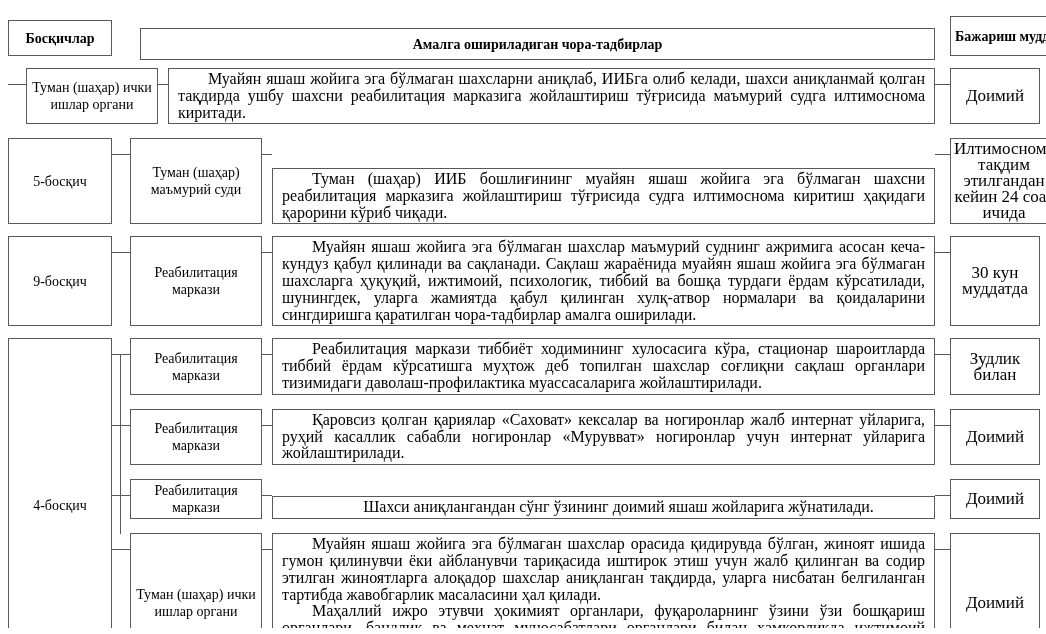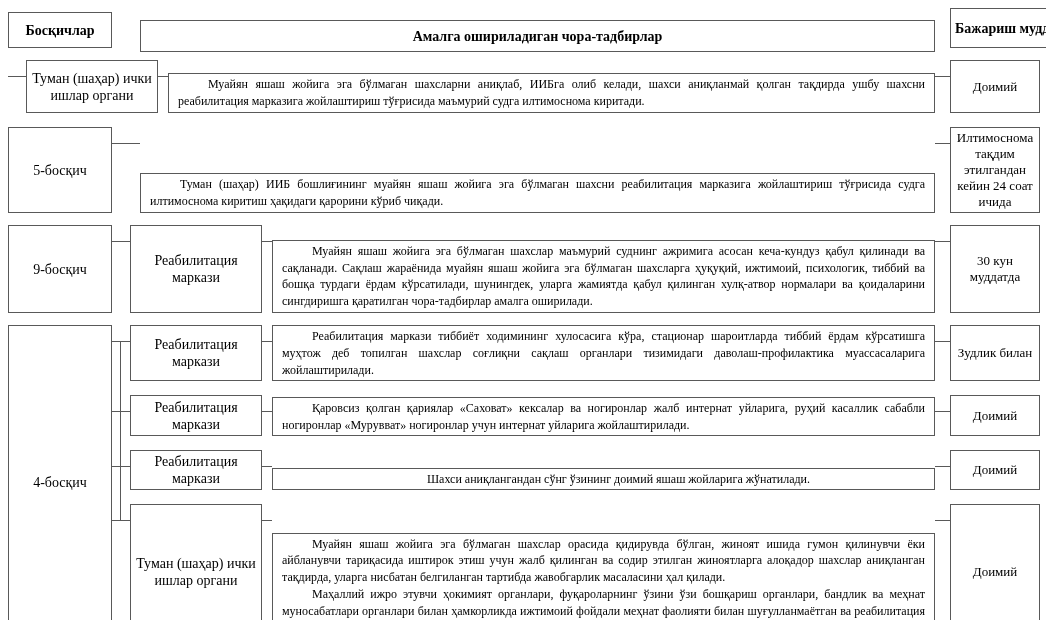--- a/index.html
+++ b/index.html
@@ -10,20 +10,21 @@
   html,body{margin:0;padding:0;background:var(--bg);}
   .page{
     position:relative;
     width:1046px;height:620px;
     box-sizing:border-box;
     padding:8px 6px 7px 8px;
     background:var(--bg);
     font-family:"Liberation Serif","DejaVu Serif",serif;
     color:var(--txt);
     overflow:hidden;
+    margin-top:8px;
   }
   .band{display:flex;align-items:stretch;}
   
   .c-stage{width:104px;display:flex;flex:0 0 auto;}
   .g1{width:18px;flex:0 0 auto;position:relative;}
   .c-subj{width:132px;display:flex;flex:0 0 auto;}
   .g2{width:10px;flex:0 0 auto;position:relative;}
   .c-meas{flex:1 1 auto;display:flex;min-width:0;align-items:flex-end;}
   .g3{width:15px;flex:0 0 auto;position:relative;}
   .c-dead{width:90px;display:flex;flex:0 0 auto;}
@@ -39,22 +40,22 @@
     background:var(--bg);
     display:flex;align-items:center;justify-content:center;
     text-align:center;
     padding:2px 4px;box-sizing:border-box;
     font-size:14px;line-height:17px;
   }
   .box.meas{
     display:flex;flex-direction:column;justify-content:center;
     text-align:justify;padding:2px 9px;
   }
-  .box.meas p{margin:0;text-indent:30px;font-size:12px;line-height:16.8px;}
-  .box.dead{font-size:13px;line-height:16px;padding:2px 3px;}
+  .box.meas p{margin:0;text-indent:30px;font-size:16px;line-height:16.8px;}
+  .box.dead{font-size:17px;line-height:16px;padding:2px 3px;}
   .box.hdr{font-weight:bold;}
   
   .header-band{height:44px;margin-bottom:8px;}
   .header-band .c-stage .box,.header-band .c-subj .box{margin-top:4px;height:36px;flex:1 0 auto;}
   .header-band .c-meas .box{height:32px;flex:1 0 auto;}
   .header-band .c-dead .box{height:40px;flex:1 0 auto;}
   
   .band.r1{min-height:53px;margin-bottom:14px;}
   .band.r2{min-height:83px;margin-bottom:12px;}
   .band.r3{min-height:88px;margin-bottom:12px;}
@@ -106,20 +107,23 @@
     <div class="c-dead">
         <div class="box dead">Доимий</div>
       </div>
   </div>
 
   <div class="band r2">
     <div class="c-stage">
         <div class="box">5-босқич</div>
       </div>
     <div class="g1 link"></div>
+    <div class="c-subj">
+        <div class="box">Туман (шаҳар) маъмурий суди</div>
+      </div>
     <div class="g2 link"></div>
     <div class="c-meas">
         <div class="box meas">
           <p>Туман (шаҳар) ИИБ бошлиғининг муайян яшаш жойига эга бўлмаган шахсни реабилитация марказига жойлаштириш тўғрисида судга илтимоснома киритиш ҳақидаги қарорини кўриб чиқади.</p>
         </div>
       </div>
     <div class="g3 link"></div>
     <div class="c-dead">
         <div class="box dead">Илтимоснома тақдим этилгандан кейин 24 соат ичида</div>
       </div>

